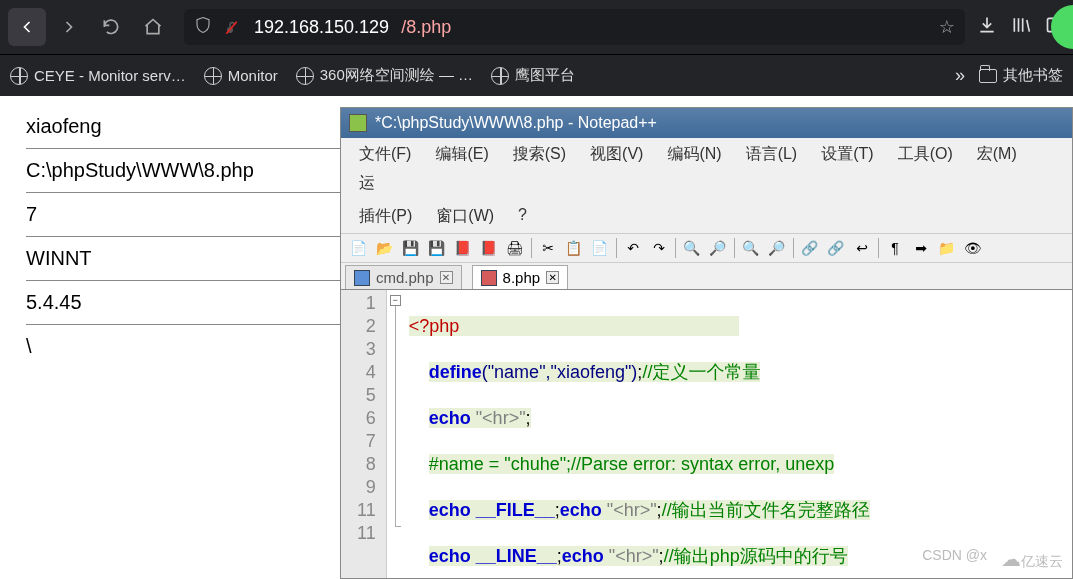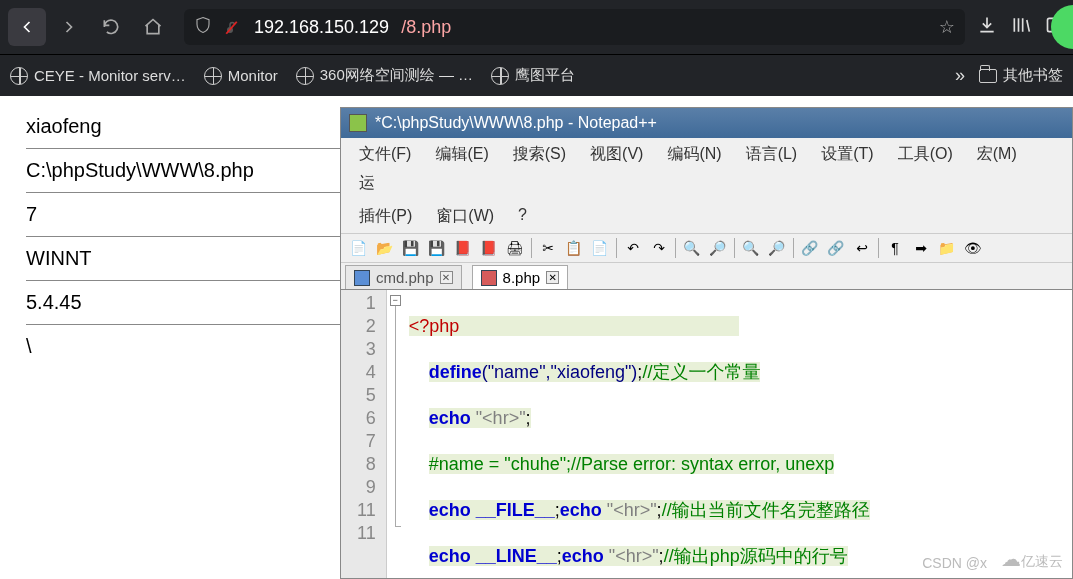--- a/index.html
+++ b/index.html
@@ -47,21 +47,21 @@
 .fold-box{position:absolute;top:5px;left:3px;width:11px;height:11px;border:1px solid #888;background:#fff;font-size:9px;text-align:center;line-height:9px;color:#444}
 .fold-line{position:absolute;top:16px;left:8px;width:1px;height:220px;background:#aaa}
 .fold-end{position:absolute;top:236px;left:8px;width:6px;height:1px;background:#aaa}
 .code{padding:2px 4px;line-height:23px;white-space:pre}
 .c-red{color:#c00000}
 .c-kw{color:#0000d0;font-weight:bold}
 .c-str{color:#808080}
 .c-cmt{color:#008000}
 .c-op{color:#000080}
 .hl{background:#e8f0d8}
-.watermark{position:absolute;right:10px;bottom:8px;color:#bbb;font-size:14px;display:flex;align-items:flex-end;gap:14px;font-family:sans-serif}
+.watermark{position:absolute;right:10px;bottom:8px;color:#bbb;font-size:14px;display:flex;align-items:flex-start;gap:14px;font-family:sans-serif}
 .cloud{font-size:20px}
 </style>
 </head>
 <body>
 
 <div class="browser-top">
   <div class="nav-btn enabled">
       <svg viewBox="0 0 24 24" fill="none" stroke="currentColor" stroke-width="2">
         <path d="M15 6l-6 6 6 6"></path>
       </svg>

